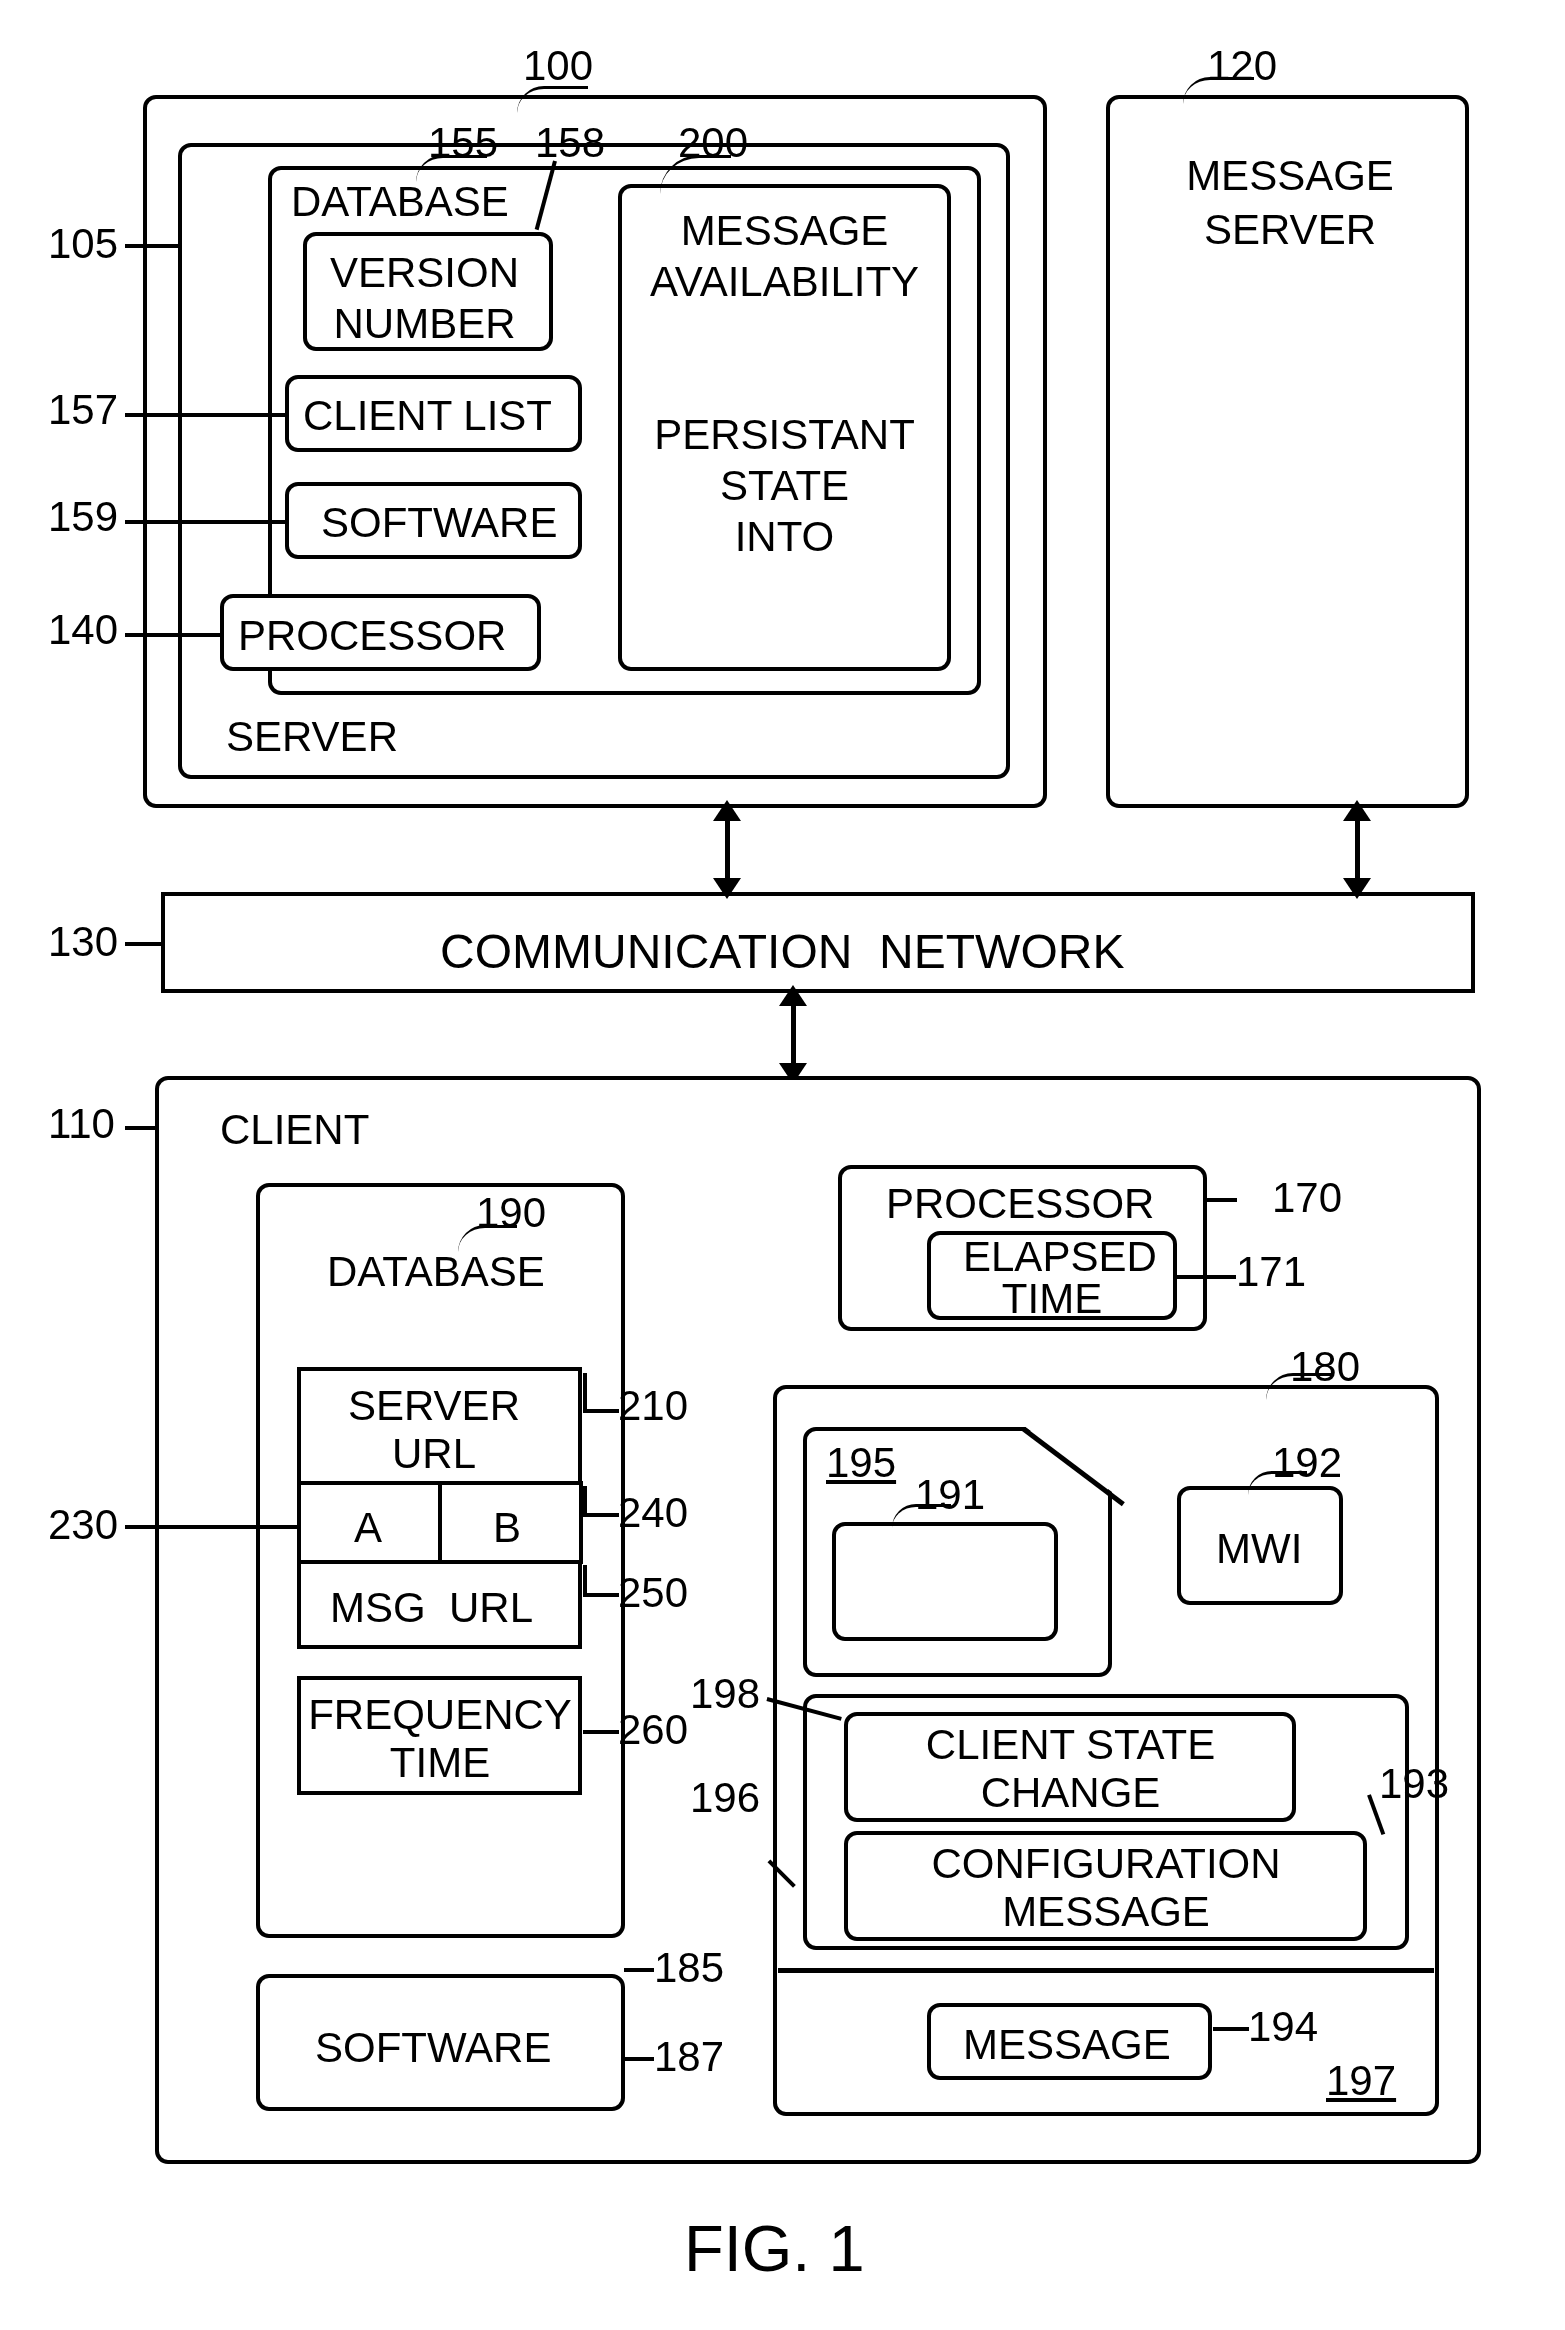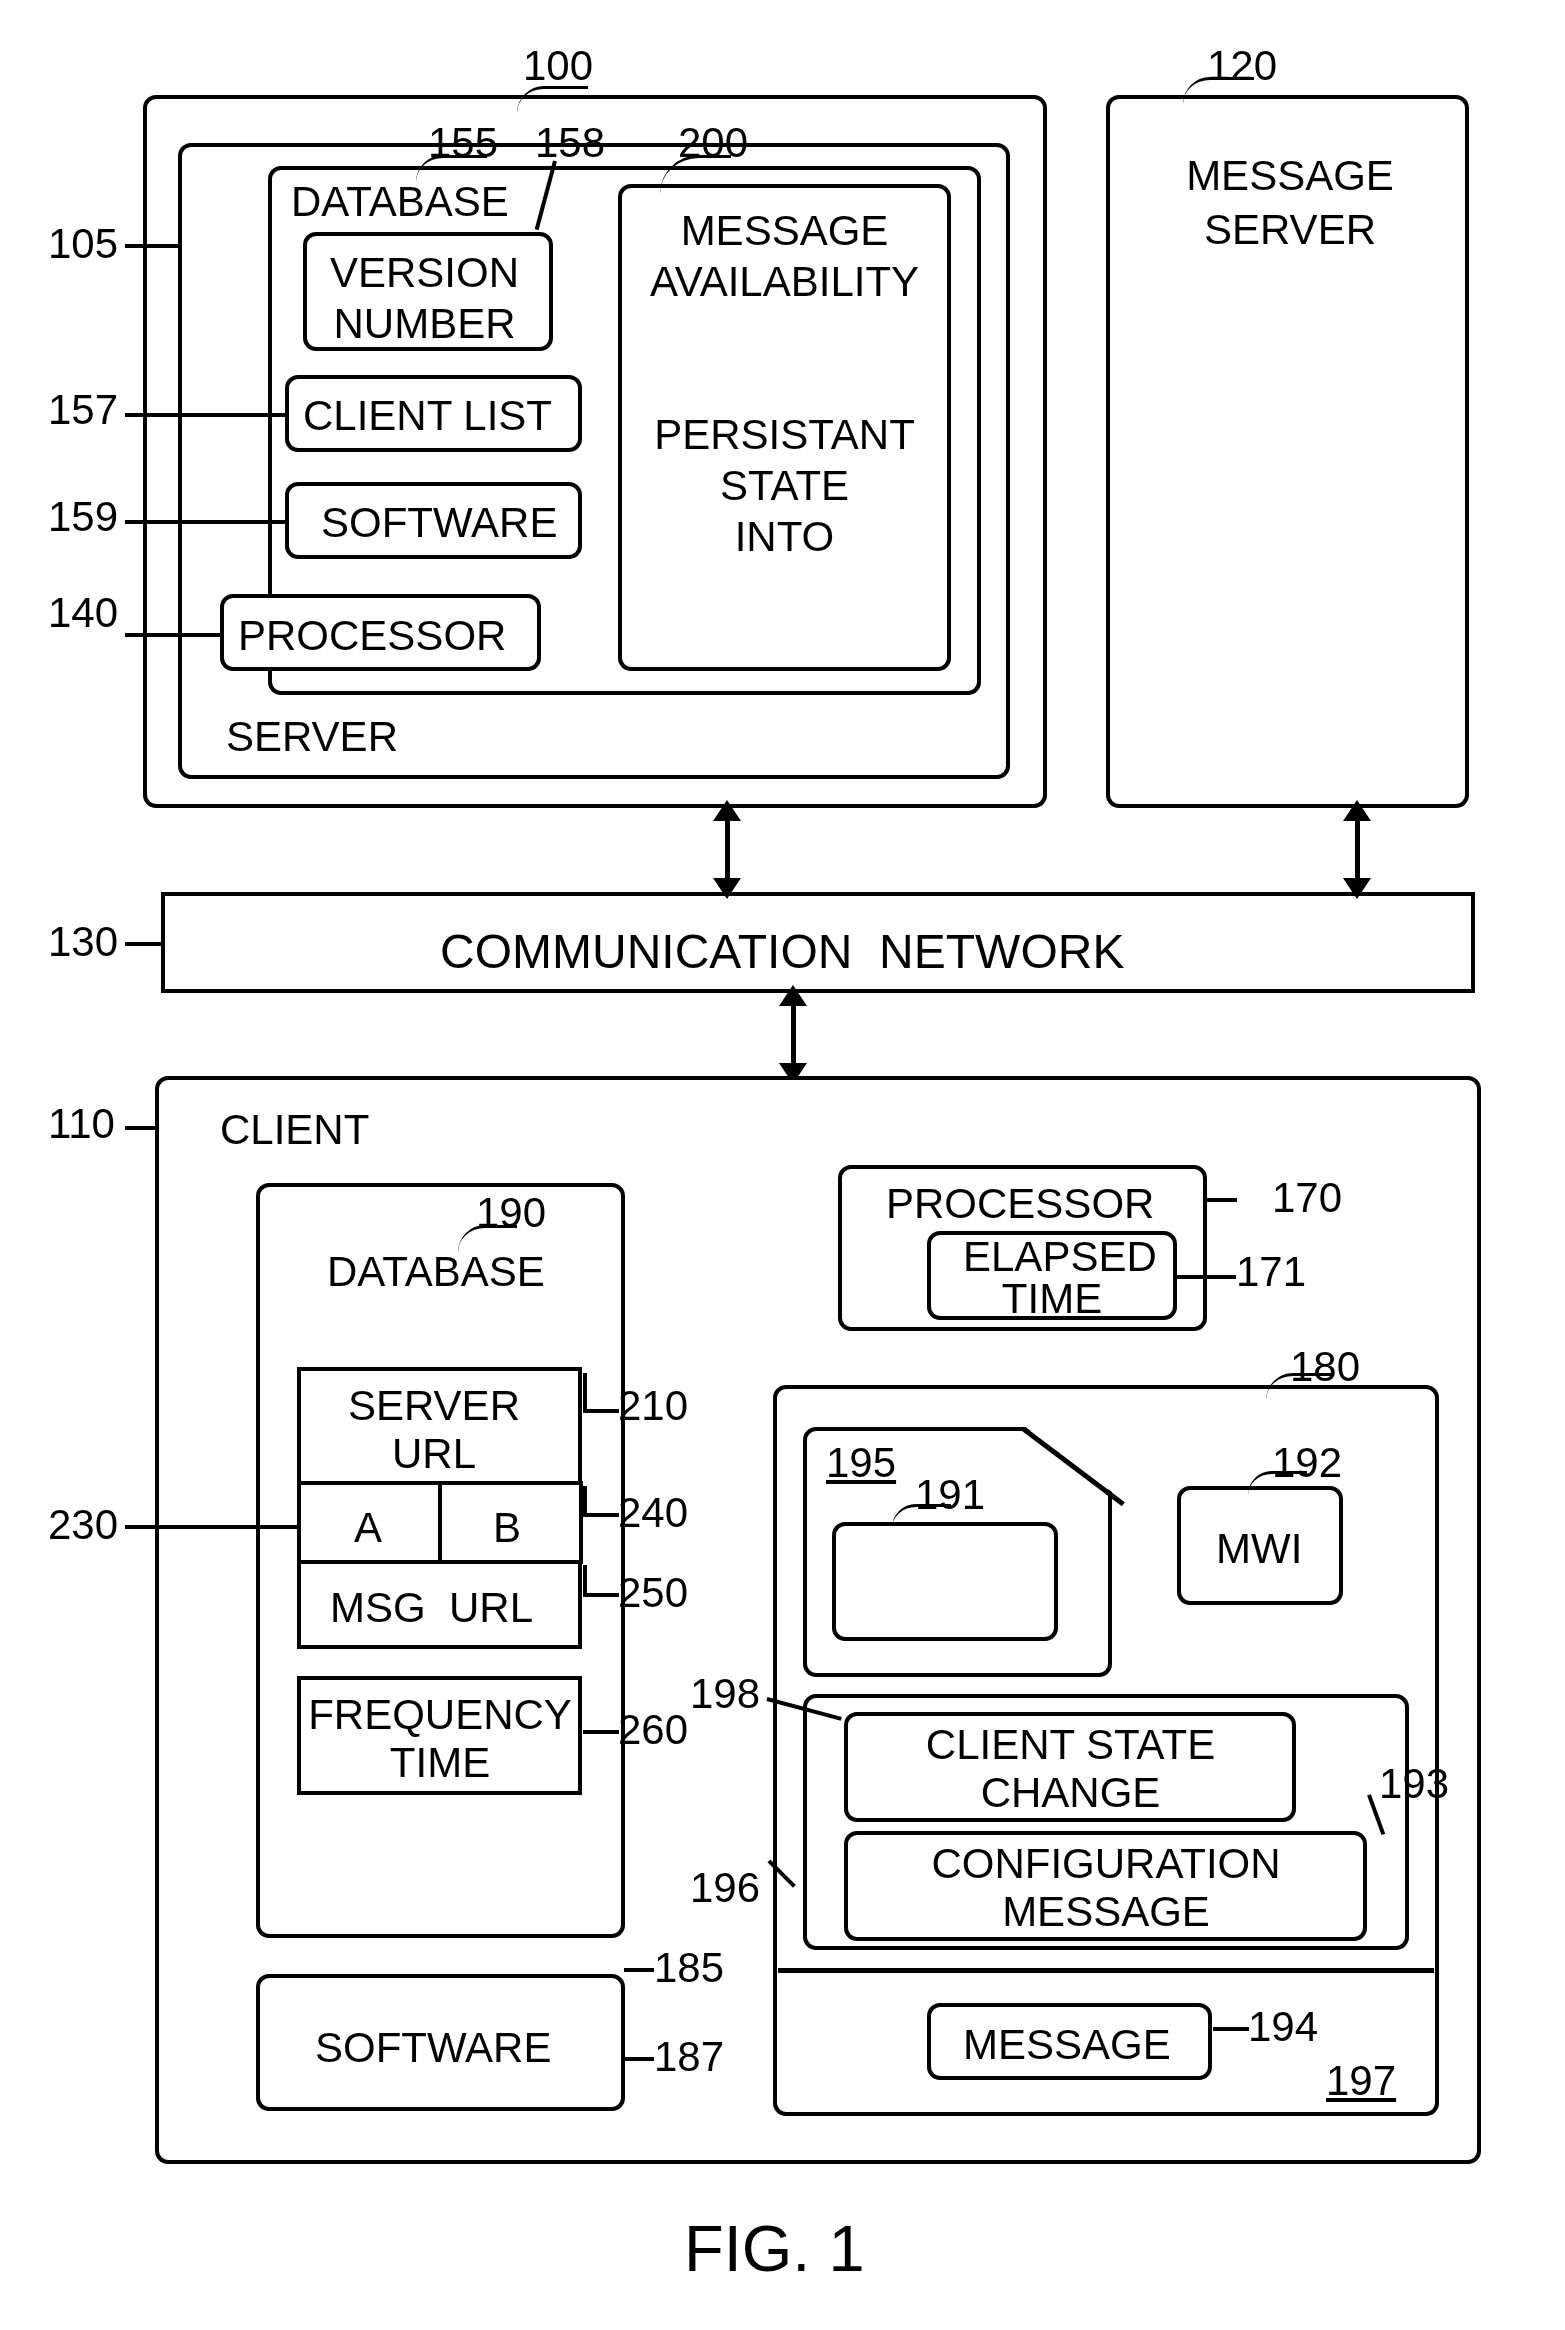--- a/index.html
+++ b/index.html
@@ -114,21 +114,21 @@
   <div class="label" style="left:48px; top:386px;">157</div>
   <div class="leader" style="left:125px; top:413px; width:161px;"></div>
 
   <div class="box" style="left:285px; top:482px; width:297px; height:77px;"></div>
   <div class="label" style="left:321px; top:499px;">SOFTWARE</div>
   <div class="label" style="left:48px; top:493px;">159</div>
   <div class="leader" style="left:125px; top:520px; width:161px;"></div>
 
   <div class="box" style="left:220px; top:594px; width:321px; height:77px;"></div>
   <div class="label" style="left:238px; top:612px;">PROCESSOR</div>
-  <div class="label" style="left:48px; top:589px;">140</div>
+  <div class="label" style="left:48px; top:606px;">140</div>
   <div class="leader" style="left:125px; top:633px; width:95px;"></div>
 
   <div class="box" style="left:618px; top:184px; width:333px; height:487px;"></div>
   <div class="label" style="left:648px; top:205px; width:273px; line-height:51px; text-align:center;">MESSAGE
 AVAILABILITY
 
 
 PERSISTANT
 STATE
 INTO</div>
@@ -218,21 +218,21 @@
   <div class="box" style="left:832px; top:1522px; width:226px; height:119px;"></div>
   <div class="label" style="left:915px; top:1471px;">191</div>
   <div style="position:absolute; left:892px; top:1504px; width:59px; height:21px; border-top:3.6px solid #000; border-top-left-radius:36px;"></div>
 
   <div class="box" style="left:1177px; top:1486px; width:166px; height:119px;"></div>
   <div class="label" style="left:1216px; top:1525px;">MWI</div>
   <div class="label" style="left:1272px; top:1439px;">192</div>
   <div style="position:absolute; left:1248px; top:1471px; width:59px; height:21px; border-top:3.6px solid #000; border-top-left-radius:36px;"></div>
 
   <div class="box" style="left:803px; top:1694px; width:606px; height:256px;"></div>
-  <div class="label" style="left:690px; top:1864px;text-align:right;">196</div>
+  <div class="label" style="left:690px; top:1774px;text-align:right;">196</div>
   <div class="leader" style="left:767px; top:1861px; width:3.6px; height:36px; transform:rotate(-45deg); transform-origin:top;"></div>
 
   <div class="box" style="left:844px; top:1712px; width:452px; height:110px;"></div>
   <div class="label" style="left:886px; top:1721px; line-height:48px; width:369px; ">CLIENT STATE
 CHANGE</div>
   <div class="label" style="left:690px; top:1670px;">198</div>
   <div class="leader" style="left:767px; top:1697px; width:77px; height:3.6px; transform:rotate(15deg); transform-origin:left;"></div>
 
   <div class="box" style="left:844px; top:1831px; width:523px; height:110px;"></div>
   <div class="label" style="left:874px; top:1840px; line-height:48px; width:464px; text-align:center;">CONFIGURATION

